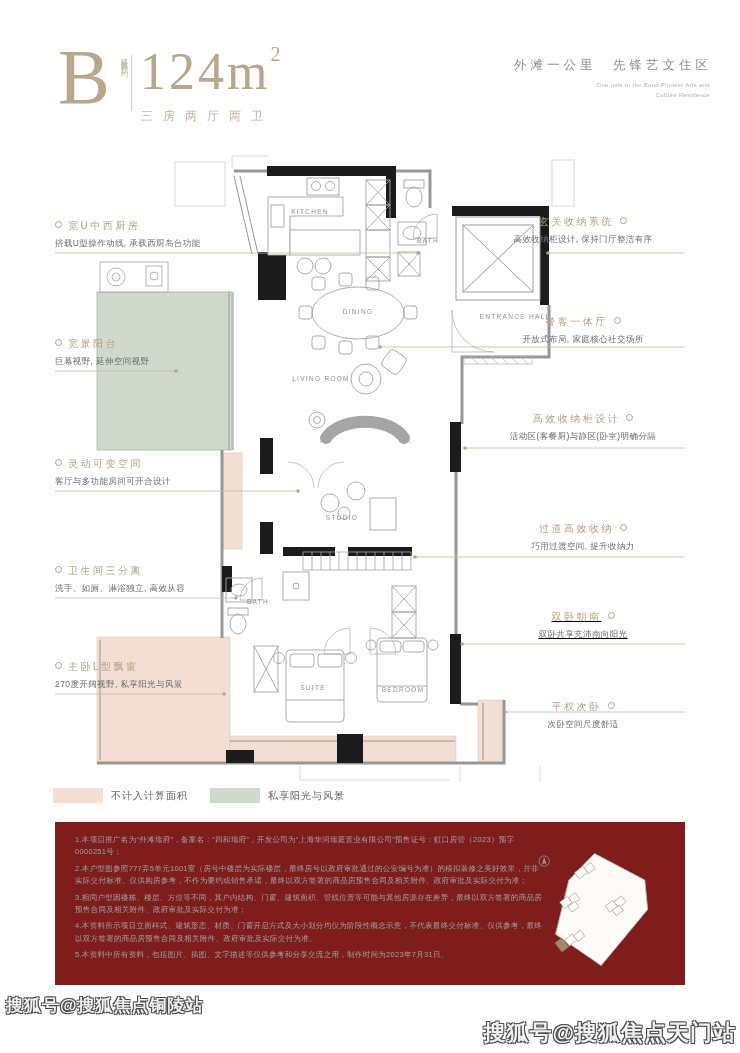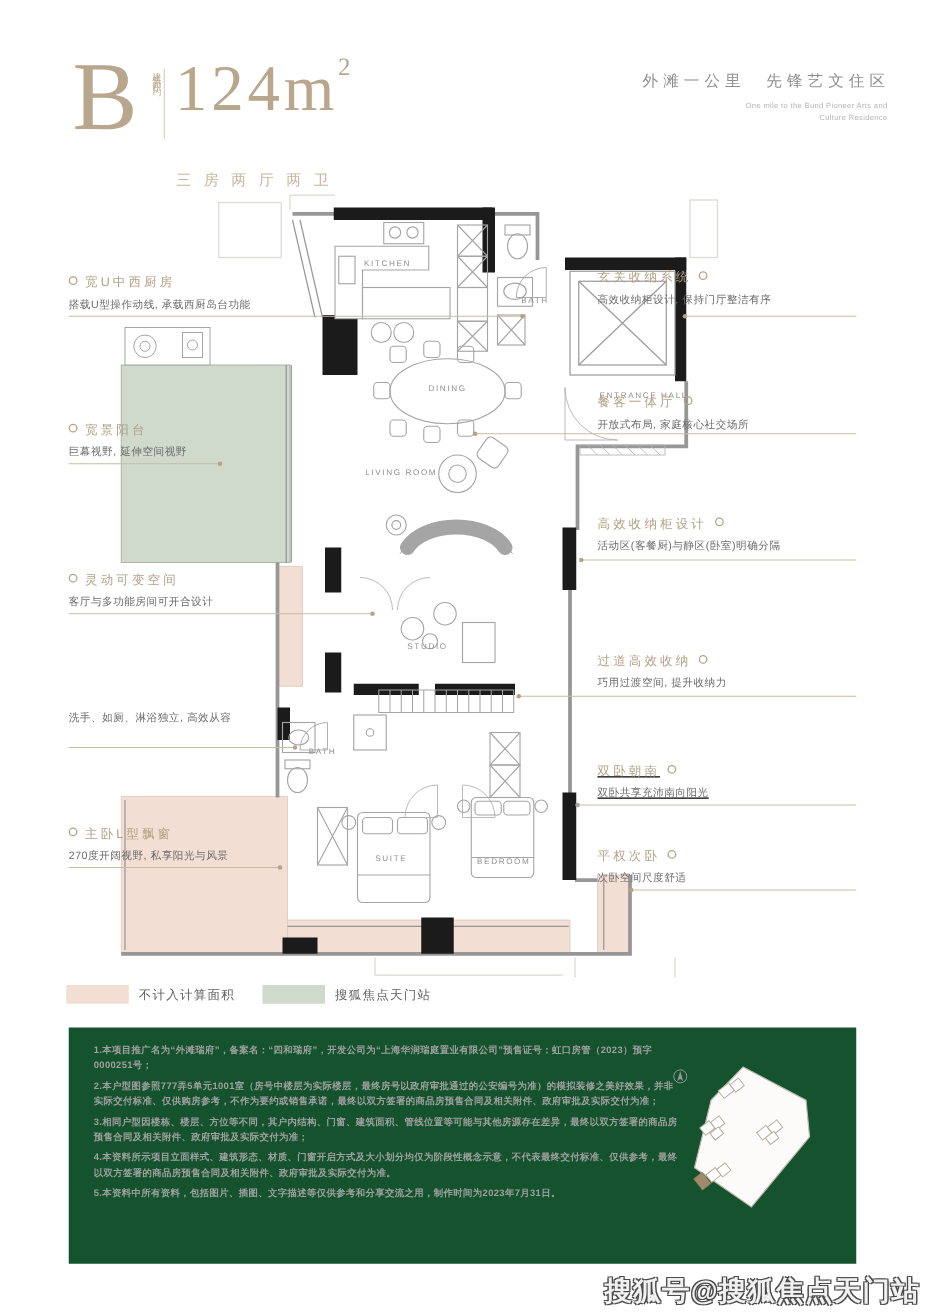--- a/index.html
+++ b/index.html
@@ -7,44 +7,44 @@
         font-family:"Liberation Sans","DejaVu Sans",sans-serif;}
   
   .plan-letter{position:absolute;left:58px;top:38px;font-family:"Liberation Serif","DejaVu Serif",serif;
         font-size:78px;line-height:1;color:#b8a78d;font-weight:400;}
   .plan-letter-sub{position:absolute;left:119px;top:52px;writing-mode:vertical-rl;font-size:7px;
         letter-spacing:3px;color:#bcab90;height:62px;}
   .head-sep{position:absolute;left:131px;top:55px;width:1px;height:56px;background:#dcd2c1;}
   .area-line{position:absolute;left:140px;top:44px;font-family:"Liberation Serif","DejaVu Serif",serif;
         color:#b8a78d;font-size:52px;line-height:1;letter-spacing:3px;}
   .area-line sup{font-size:20px;vertical-align:28px;letter-spacing:0;}
-  .layout-line{position:absolute;left:141px;top:108px;font-size:12px;letter-spacing:10px;color:#c6b69c;margin-top:28px;}
+  .layout-line{position:absolute;left:141px;top:108px;font-size:12px;letter-spacing:10px;color:#c6b69c;}
   .tagline-cn{position:absolute;right:28px;top:57px;font-size:12.5px;letter-spacing:4px;color:#8f8f8f;white-space:pre;}
   .tagline-en{position:absolute;right:30px;top:80px;font-size:6px;line-height:1.7;color:#b3b3b3;text-align:right;letter-spacing:0.3px;}
   
   .plan-svg{position:absolute;left:0;top:150px;}
   .room{position:absolute;font-size:6.5px;color:#8f8f8f;letter-spacing:1.3px;text-align:center;}
   
   .ann{position:absolute;width:210px;}
   .ann .title{font-size:10px;color:#b3a185;letter-spacing:2.5px;}
   .ann .desc{font-size:8.5px;color:#6b6b6b;margin-top:5px;letter-spacing:0.4px;}
   .ann-l{left:55px;text-align:left;}
-  .ann-r{right:52px;text-align:left;}
+  .ann-r{right:52px;text-align:center;}
   .ring{display:inline-block;width:5px;height:5px;border:1px solid #b3a185;border-radius:50%;
         vertical-align:1px;}
   .ann-l .ring{margin-right:6px;}
   .ann-r .ring{margin-left:6px;}
   
   .legend{position:absolute;left:53px;top:788px;display:flex;align-items:flex-end;}
   .legend .swatch{width:50px;height:15px;}
   .legend .sw-pink{background:#f2ded2;}
   .legend .sw-green{background:#cfd9cc;margin-left:22px;}
   .legend .lbl{font-size:10px;color:#5f5f5f;margin-left:8px;letter-spacing:1px;}
   
-  .disclaimer{position:absolute;left:55px;top:822px;width:630px;height:189px;background:#14532d;font-weight:bold;}
+  .disclaimer{position:absolute;left:55px;top:822px;width:630px;height:163px;background:#7f1d1d;}
   .disc-text{position:absolute;left:20px;top:12px;width:468px;}
   .disc-text p{margin:0 0 4px 0;font-size:7.5px;line-height:1.65;color:#a0a0a0;letter-spacing:0.3px;}
   .map-svg{position:absolute;right:6px;top:4px;}
   
   .wm{position:absolute;font-weight:700;color:rgba(255,255,255,0.92);letter-spacing:1px;
       text-shadow:-1px -1px 0 #4a4a4a,1px -1px 0 #4a4a4a,-1px 1px 0 #4a4a4a,1px 1px 0 #4a4a4a;}
   .wm-left{left:6px;top:994px;font-size:17px;}
   .wm-right{right:4px;top:1018px;font-size:22px;}
 </style>
 </head>
@@ -290,20 +290,21 @@
   </div>
   <div class="ann ann-l" style="top:337px;">
     <div class="title"><span class="ring"></span><span>宽景阳台</span></div>
     <div class="desc">巨幕视野, 延伸空间视野</div>
   </div>
   <div class="ann ann-l" style="top:457px;">
     <div class="title"><span class="ring"></span><span>灵动可变空间</span></div>
     <div class="desc">客厅与多功能房间可开合设计</div>
   </div>
   <div class="ann ann-l" style="top:564px;">
+    <div class="title"><span class="ring"></span><span>卫生间三分离</span></div>
     <div class="desc">洗手、如厕、淋浴独立, 高效从容</div>
   </div>
   <div class="ann ann-l" style="top:660px;">
     <div class="title"><span class="ring"></span><span>主卧L型飘窗</span></div>
     <div class="desc">270度开阔视野, 私享阳光与风景</div>
   </div>
 
   <div class="ann ann-r" style="top:215px;">
     <div class="title"><span>玄关收纳系统</span><span class="ring"></span></div>
     <div class="desc">高效收纳柜设计, 保持门厅整洁有序</div>
@@ -317,30 +318,30 @@
     <div class="desc">活动区(客餐厨)与静区(卧室)明确分隔</div>
   </div>
   <div class="ann ann-r" style="top:522px;">
     <div class="title"><span>过道高效收纳</span><span class="ring"></span></div>
     <div class="desc">巧用过渡空间, 提升收纳力</div>
   </div>
   <div class="ann ann-r" style="top:610px;text-decoration:underline;">
     <div class="title"><span>双卧朝南</span><span class="ring"></span></div>
     <div class="desc">双卧共享充沛南向阳光</div>
   </div>
-  <div class="ann ann-r" style="top:678px;font-family:Liberation Serif, serif;">
+  <div class="ann ann-r" style="top:700px;font-family:Liberation Serif, serif;">
     <div class="title"><span>平权次卧</span><span class="ring"></span></div>
     <div class="desc">次卧空间尺度舒适</div>
   </div>
 
   <div class="legend">
     <div class="swatch sw-pink"></div>
     <div class="lbl">不计入计算面积</div>
     <div class="swatch sw-green"></div>
-    <div class="lbl">搜狐焦点天门站</div>
+    <div class="lbl">私享阳光与风景</div>
   </div>
 
   <div class="disclaimer">
     <div class="disc-text">
       <p>1.本项目推广名为“外滩瑞府”，备案名：“四和瑞府”，开发公司为“上海华润瑞庭置业有限公司”预售证号：虹口房管（2023）预字0000251号；</p>
       <p>2.本户型图参照777弄5单元1001室（房号中楼层为实际楼层，最终房号以政府审批通过的公安编号为准）的模拟装修之美好效果，并非实际交付标准、仅供购房参考，不作为要约或销售承诺，最终以双方签署的商品房预售合同及相关附件、政府审批及实际交付为准；</p>
       <p>3.相同户型因楼栋、楼层、方位等不同，其户内结构、门窗、建筑面积、管线位置等可能与其他房源存在差异，最终以双方签署的商品房预售合同及相关附件、政府审批及实际交付为准；</p>
       <p>4.本资料所示项目立面样式、建筑形态、材质、门窗开启方式及大小划分均仅为阶段性概念示意，不代表最终交付标准、仅供参考，最终以双方签署的商品房预售合同及相关附件、政府审批及实际交付为准。</p>
       <p>5.本资料中所有资料，包括图片、插图、文字描述等仅供参考和分享交流之用，制作时间为2023年7月31日。</p>
     </div>
@@ -367,15 +368,16 @@
             <rect x="568" y="942" width="10" height="8"></rect>
             <rect x="578" y="944" width="9" height="8"></rect>
           </g>
       </g>
       <g transform="rotate(-38 563 952)">
           <rect x="558" y="946" width="9" height="12" fill="#a18a6c" stroke="#8f7a5e" stroke-width="0.6"></rect>
         </g>
     </svg>
   </div>
 
+  <div class="wm wm-left">搜狐号@搜狐焦点铜陵站</div>
   <div class="wm wm-right">搜狐号@搜狐焦点天门站</div>
 
 </div>
 
 </body></html>

